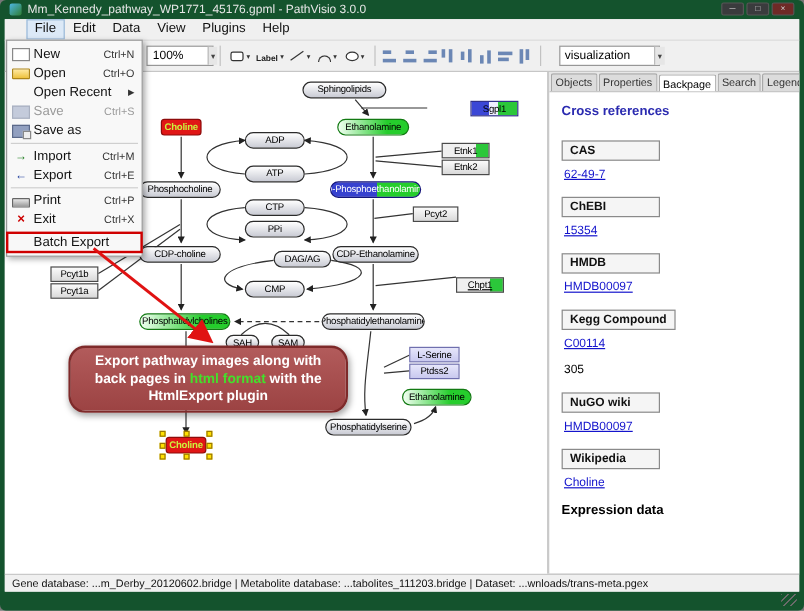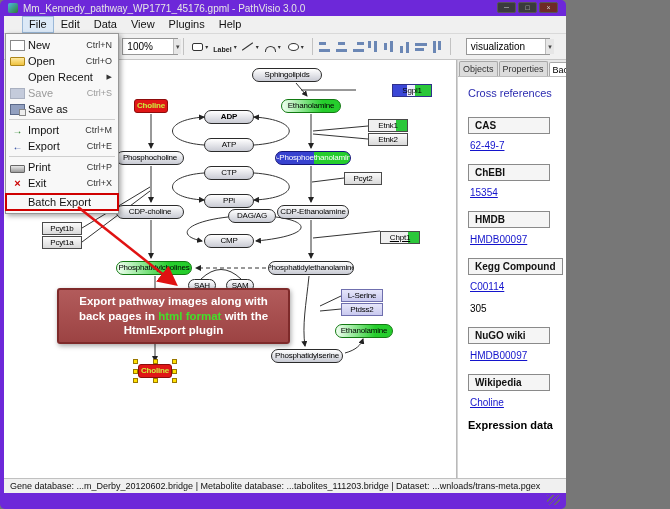--- a/index.html
+++ b/index.html
@@ -1,17 +1,17 @@
 <!DOCTYPE html>
 <html><head>
 <meta charset="utf-8">
 <style>
   *{box-sizing:border-box;margin:0;padding:0}
   body{width:670px;height:509px;font-family:"Liberation Sans",sans-serif;background:#777;overflow:hidden}
-  .frame{position:relative;width:566px;height:509px;background:#6d28d9;border-radius:5px;overflow:hidden}
+  .frame{position:relative;width:670px;height:509px;background:#14532d;border-radius:5px;overflow:hidden}
   
   .titlebar{position:absolute;left:0;top:0;width:100%;height:16px;display:flex;align-items:center}
   .app-icon{width:10px;height:10px;margin:0 5px 0 8px;border-radius:2px;background:linear-gradient(135deg,#4db6e2,#2e7d32);flex:0 0 auto}
   .title-text{font-size:10px;color:#e6e6e6;white-space:nowrap}
   .win-controls{position:absolute;right:8px;top:2px;display:flex;gap:2px}
   .win-btn{width:19px;height:11px;background:#3a3b3d;border:1px solid #565656;border-radius:2px;color:#cfcfcf;font-size:7px;line-height:9px;text-align:center}
   .win-btn.close{background:#6e2a26}
   
   .window{position:absolute;left:4px;top:16px;width:662px;height:477px;background:#f0f0f0;display:flex;flex-direction:column}
   .menubar{height:18px;background:#f0f0f0;border-bottom:1px solid #d9d9d9;display:flex;align-items:stretch;padding-left:18px}
@@ -58,42 +58,42 @@
   .same-height-icon::before{left:2px;top:0;width:3px;height:12px}.same-height-icon::after{right:3px;top:0;width:3px;height:9px}
   
   .main{flex:1;display:flex;min-height:0}
   .canvas{position:relative;width:452px;background:#fff;overflow:hidden}
   .splitter{width:2px;background:#d4d4d4;border-left:1px solid #b9b9b9}
   .sidebar{flex:1;display:flex;flex-direction:column;background:#f0f0f0;min-width:0}
   .tabs{height:17px;display:flex;align-items:flex-end;padding:2px 1px 0;gap:1px;background:#e7e7e7;border-bottom:1px solid #bdbdbd;overflow:hidden}
   .tab{font-size:9px;padding:2px 3px;background:#dcdcdc;border:1px solid #a8a8a8;border-bottom:none;border-radius:2px 2px 0 0;color:#333;white-space:nowrap}
   .tab.active{background:#fff;position:relative;top:1px;color:#000}
   .sidebar-content{flex:1;background:#fff;padding:8px 10px;overflow:hidden}
-  .bp-heading{color:#2b2bb0;font-weight:normal;font-size:11px;margin:2px 0 16px}
+  .bp-heading{color:#2b2bb0;font-weight:bold;font-size:11px;margin:2px 0 16px}
   .bp-section{margin-bottom:11px}
   .bp-header{display:inline-block;min-width:82px;background:#f5f5f5;border:1px solid #8a8a8a;font-weight:bold;font-size:10px;padding:2px 6px;color:#111}
   .bp-value{font-size:10px;margin:6px 0 0 2px}
   .bp-value a{color:#1414cc;text-decoration:underline}
   .bp-footer{font-weight:bold;font-size:11px;margin-top:6px;color:#000}
   
   .statusbar{height:15px;border-top:1px solid #c0c0c0;background:#f0f0f0;font-size:9px;display:flex;align-items:center;padding:0 6px;color:#111;white-space:nowrap;overflow:hidden}
   
   .edges{position:absolute;left:0;top:0;z-index:1}
   .nodes{position:absolute;inset:0;z-index:2}
   .node{position:absolute;display:flex;align-items:center;justify-content:center;font-size:8px;line-height:1;white-space:nowrap;overflow:hidden;color:#000;letter-spacing:-0.2px}
   .metabolite{border:1px solid #2b2b2b;border-radius:8px;background:linear-gradient(#ffffff,#c9cbd4)}
   .metabolite-green{border:1px solid #127a12;border-radius:8px;background:linear-gradient(90deg,#f2fff2,#25cd2c 70%)}
   .metabolite-red{border:1px solid #8e0b0b;border-radius:3px;background:#e01616;color:#cdef3c;font-weight:bold}
   .metabolite-split{border:1px solid #15157a;border-radius:8px;background:linear-gradient(90deg,#3742cf 0 52%,#25cd2c 52%);color:#fff}
   .gene{border:1px solid #4a4a4a;background:linear-gradient(#fbfbfb,#d9d9d9)}
   .gene-greenedge{border:1px solid #4a4a4a;background:linear-gradient(90deg,#f0f0f0 0 72%,#2bc73a 72%)}
   .gene-bluegreen{border:1px solid #30308a;background:linear-gradient(90deg,#3b47d6 0 38%,#eef 38% 58%,#2bc73a 58%)}
   .gene-lavender{border:1px solid #6f6fae;background:linear-gradient(#e6e6fa,#c9c9ef)}
   .handle{position:absolute;width:5px;height:5px;background:#ffe000;border:1px solid #997700;z-index:4}
-  .annotation{position:absolute;left:53px;top:228px;width:233px;height:56px;background:linear-gradient(#b25b5b,#9c4343);border:2px solid #7e2a2a;border-radius:3px;color:#fff;font-weight:bold;font-size:11.5px;text-align:center;display:flex;align-items:center;justify-content:flex-start;padding:3px 6px;z-index:20;box-shadow:1px 2px 5px rgba(0,0,0,.35);line-height:1.3}
+  .annotation{position:absolute;left:53px;top:228px;width:233px;height:56px;background:linear-gradient(#b25b5b,#9c4343);border:2px solid #7e2a2a;border-radius:14px;color:#fff;font-weight:bold;font-size:11.5px;text-align:center;display:flex;align-items:center;justify-content:flex-start;padding:3px 6px;z-index:20;box-shadow:1px 2px 5px rgba(0,0,0,.35);line-height:1.3}
   .annotation .hl{color:#43e02b}
   
   .file-menu{position:absolute;left:5px;top:33px;width:114px;background:#f8f8f8;border:1px solid #979797;box-shadow:2px 2px 5px rgba(0,0,0,.35);z-index:40;padding:3px 0}
   .menu-item{display:flex;align-items:center;height:16px;padding:0 6px 0 4px;font-size:11px;color:#111}
   .mi-icon{width:15px;display:inline-flex;align-items:center;justify-content:center;margin-right:3px;flex:0 0 auto}
   .mi-short{margin-left:auto;font-size:9px;color:#333;padding-left:6px}
   .menu-item.disabled{color:#9a9a9a}
   .menu-item.disabled .mi-short{color:#9a9a9a}
   .menu-item.disabled .mi-icon{opacity:.5}
   .menu-item.highlighted{outline:2px solid #cf0000;outline-offset:-1px;margin-top:3px}
@@ -244,29 +244,29 @@
             <path d="M197,219 Q217,200 237,219"></path>
           </g>
           <path d="M262,208 L192,208" stroke="#333" fill="none" stroke-width="1" stroke-dasharray="4,3" marker-end="url(#arr)"></path>
         </svg>
 
         <div class="nodes">
             <div class="node metabolite" style="left: 248px; top: 8px; width: 70px; height: 14px;">Sphingolipids</div>
             <div class="node gene-bluegreen" style="left: 352px; top: 24px; width: 40px; height: 13px; margin-left: 36px;">Sgpl1</div>
             <div class="node metabolite-red" style="left: 130px; top: 39px; width: 34px; height: 14px;">Choline</div>
             <div class="node metabolite-green" style="left: 277px; top: 39px; width: 60px; height: 14px;">Ethanolamine</div>
-            <div class="node metabolite" style="left: 200px; top: 50px; width: 50px; height: 14px; font-weight: bold;">ADP</div>
+            <div class="node metabolite" style="left: 200px; top: 50px; width: 50px; height: 14px;">ADP</div>
             <div class="node gene-greenedge" style="left: 364px; top: 59px; width: 40px; height: 13px;">Etnk1</div>
             <div class="node gene" style="left: 364px; top: 73px; width: 40px; height: 13px;">Etnk2</div>
             <div class="node metabolite" style="left: 200px; top: 78px; width: 50px; height: 14px;">ATP</div>
             <div class="node metabolite" style="left: 112px; top: 91px; width: 68px; height: 14px;">Phosphocholine</div>
             <div class="node metabolite-split" style="left: 271px; top: 91px; width: 76px; height: 14px;">O-Phosphoethanolamine</div>
             <div class="node metabolite" style="left: 200px; top: 106px; width: 50px; height: 14px;">CTP</div>
             <div class="node gene" style="left: 340px; top: 112px; width: 38px; height: 13px;">Pcyt2</div>
-            <div class="node metabolite" style="left: 200px; top: 134px; width: 50px; height: 14px; text-align: right;">PPi</div>
+            <div class="node metabolite" style="left: 200px; top: 124px; width: 50px; height: 14px; text-align: right;">PPi</div>
             <div class="node metabolite" style="left: 112px; top: 145px; width: 68px; height: 14px;">CDP-choline</div>
             <div class="node metabolite" style="left: 224px; top: 149px; width: 48px; height: 14px;">DAG/AG</div>
             <div class="node metabolite" style="left: 273px; top: 145px; width: 72px; height: 14px;">CDP-Ethanolamine</div>
             <div class="node gene-greenedge" style="left: 376px; top: 171px; width: 40px; height: 13px; text-decoration: underline;">Chpt1</div>
             <div class="node gene" style="left: 38px; top: 162px; width: 40px; height: 13px;">Pcyt1b</div>
             <div class="node gene" style="left: 38px; top: 176px; width: 40px; height: 13px;">Pcyt1a</div>
             <div class="node metabolite" style="left: 200px; top: 174px; width: 50px; height: 14px;">CMP</div>
             <div class="node metabolite-green" style="left: 112px; top: 201px; width: 76px; height: 14px;">Phosphatidylcholines</div>
             <div class="node metabolite" style="left: 264px; top: 201px; width: 86px; height: 14px;">Phosphatidylethanolamine</div>
             <div class="node metabolite" style="left: 184px; top: 219px; width: 28px; height: 13px;">SAH</div>

